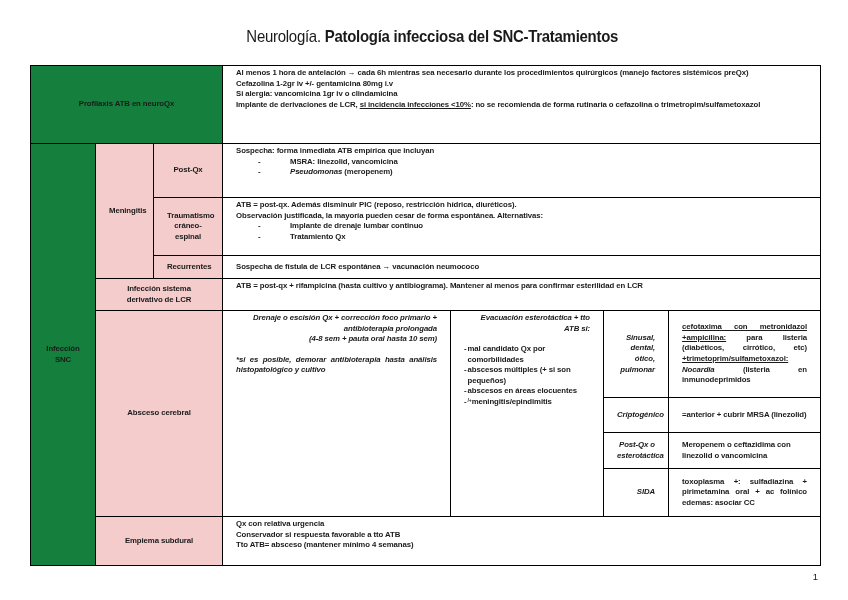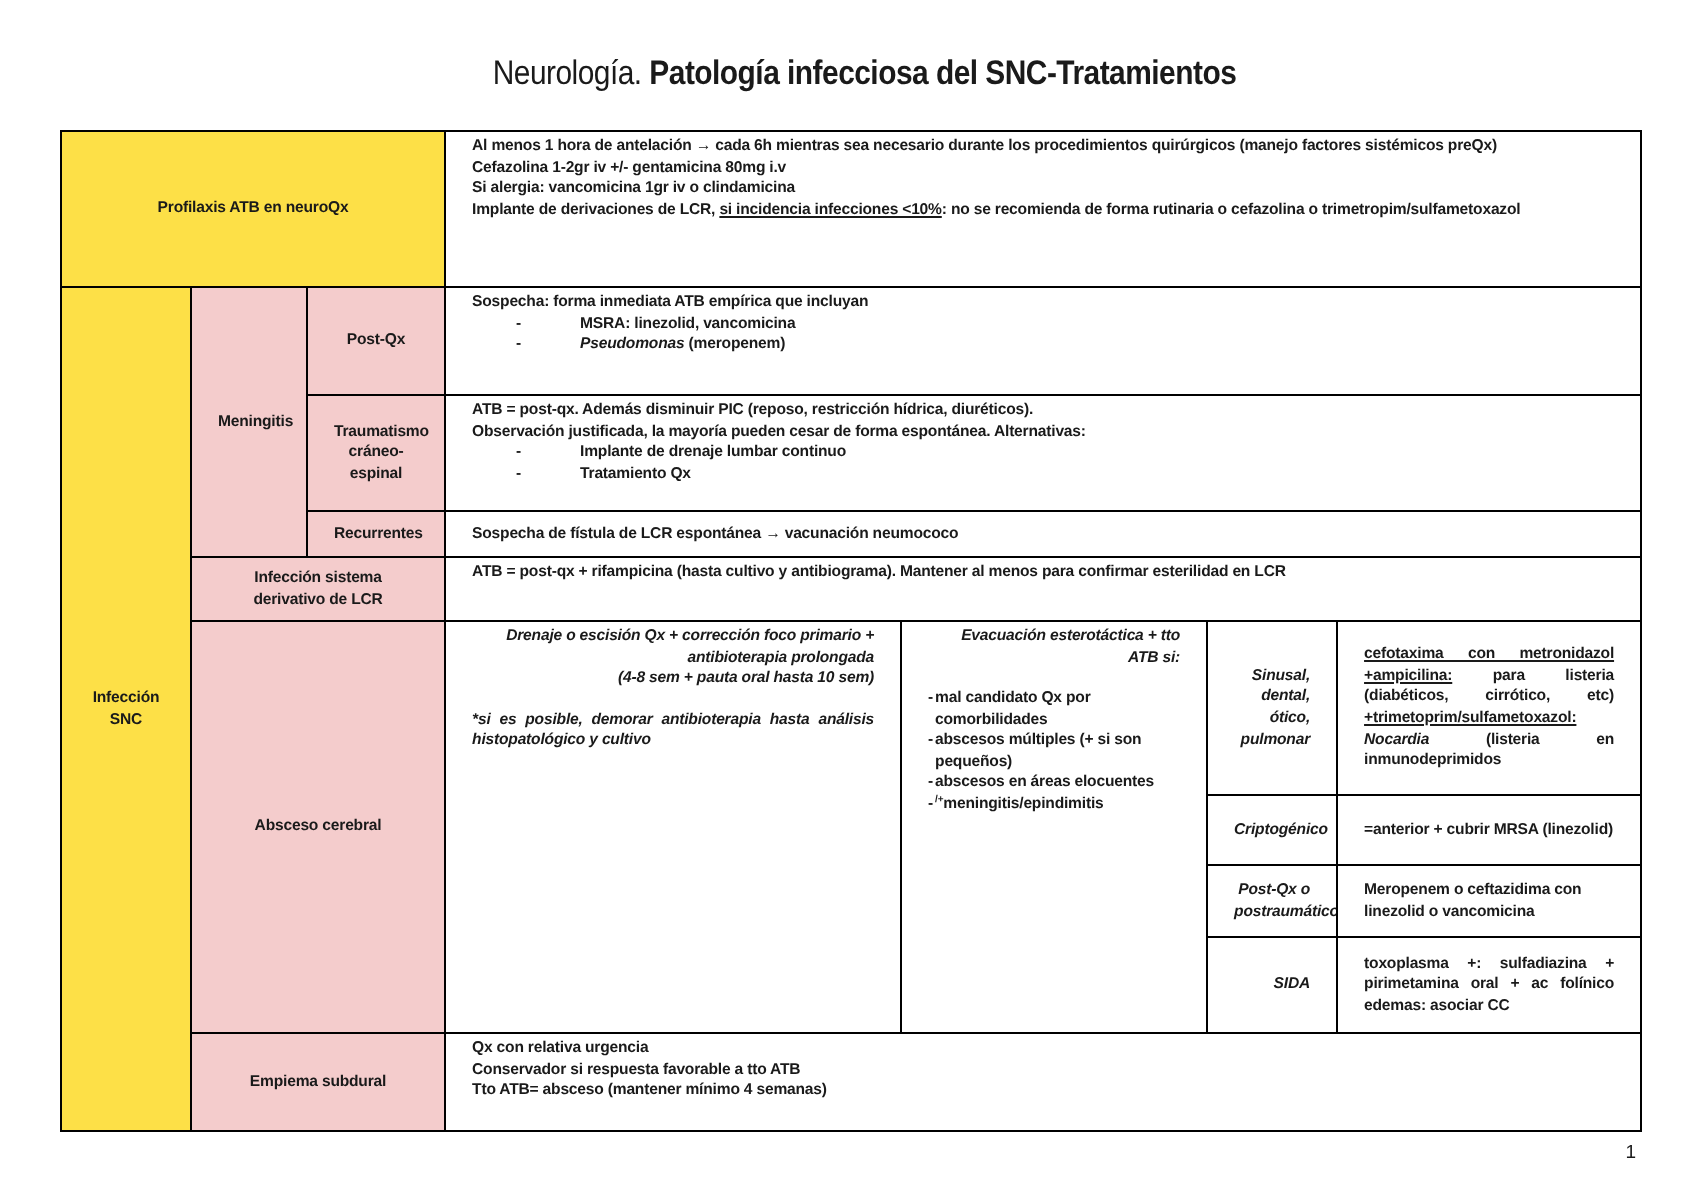--- a/index.html
+++ b/index.html
@@ -20,21 +20,21 @@
     position:absolute; left:30px; top:65px; width:790px;
     border-collapse:collapse; table-layout:fixed;
     border:1.5px solid #000;
   }
   td {
     border:1px solid #000;
     font-size:7.8px; font-weight:bold; line-height:1.35; letter-spacing:-0.1px;
     padding:2px 13px; vertical-align:top; color:#1a1a1a;
     overflow:hidden;
   }
-  td.dark  { background:#fde047; text-align:center; vertical-align:middle; }
+  td.dark  { background:#15803d; text-align:center; vertical-align:middle; }
   td.light { background:#f4cccc; text-align:center; vertical-align:middle;margin-top:44px; }
   td.vmid  { vertical-align:middle; }
   .ctr  { text-align:right;font-style:italic; }
   .just { text-align:justify; }
   .u { text-decoration:underline; }
   .i { font-style:italic;margin-top:24px; }
   .bul  { display:flex; padding-left:22px; }
   .bul .bd { flex:none; width:32px; }
   .bul2 { display:flex; }
   .bul2 .bd2 { flex:none; margin-right:1px; }
@@ -180,21 +180,21 @@
     <td class="ctr vmid">
       <span>Criptogénico</span>
     </td>
     <td class="vmid just">
       <div>=anterior + cubrir MRSA (linezolid)</div>
     </td>
   </tr>
 
   <tr style="height:36px">
     <td class="ctr vmid">
-      <span>Post-Qx o postraumático</span>
+      <span>Post-Qx o esterotáctica</span>
     </td>
     <td class="vmid">
       <div>Meropenem o ceftazidima con linezolid o vancomicina</div>
     </td>
   </tr>
 
   <tr style="height:48px">
     <td class="ctr vmid">
       <span>SIDA</span>
     </td>

